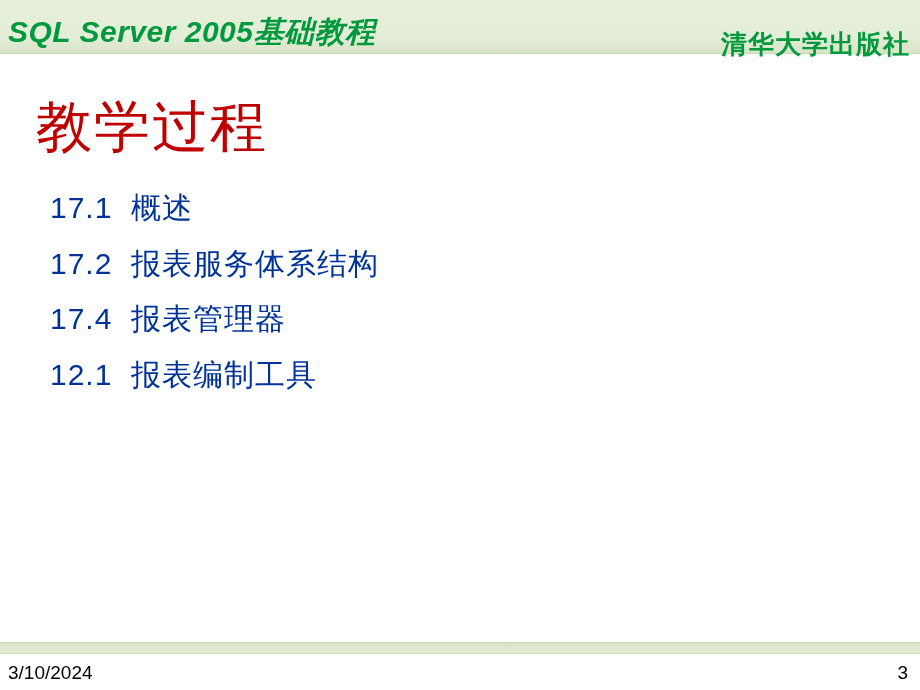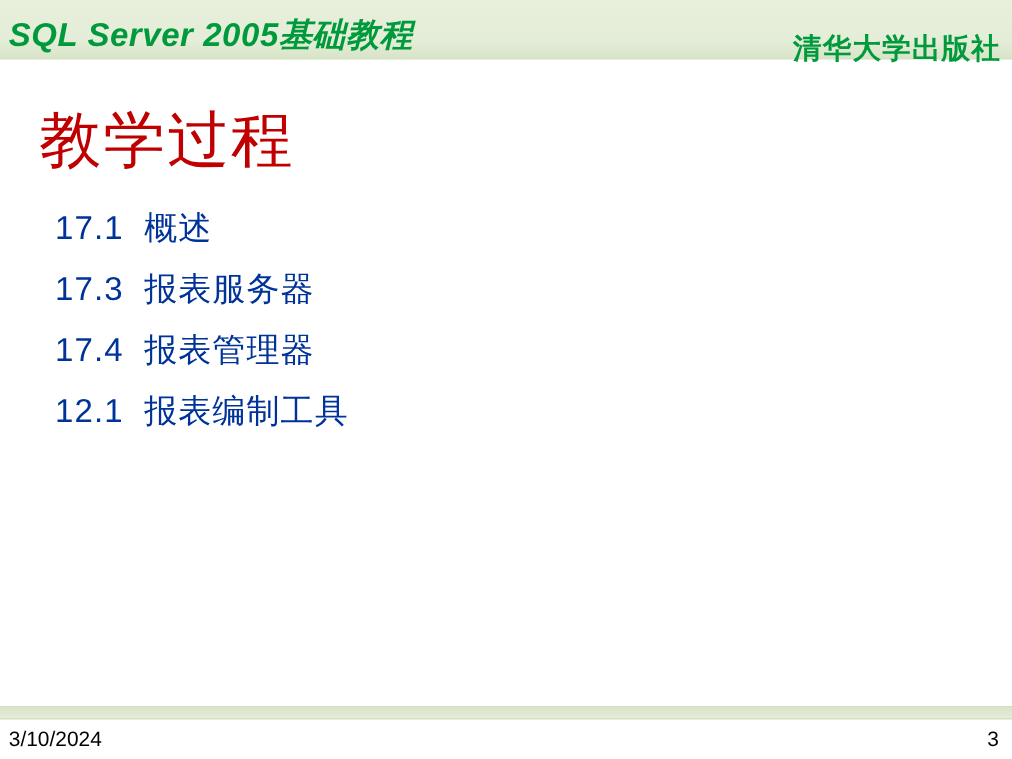--- a/index.html
+++ b/index.html
@@ -107,22 +107,22 @@
 <div class="header-right">清华大学出版社</div>
 
 <div class="slide-title">教学过程</div>
 
 <div class="toc-list">
   <div class="toc-item">
     <span class="toc-num">17.1</span>&nbsp;
     <span>概述</span>
   </div>
   <div class="toc-item">
-    <span class="toc-num">17.3</span>&nbsp;
-    <span>报表服务器</span>
+    <span class="toc-num">17.2</span>&nbsp;
+    <span>报表服务体系结构</span>
   </div>
   <div class="toc-item">
     <span class="toc-num">17.4</span>&nbsp;
     <span>报表管理器</span>
   </div>
   <div class="toc-item">
     <span class="toc-num">12.1</span>&nbsp;
     <span>报表编制工具</span>
   </div>
 </div>

